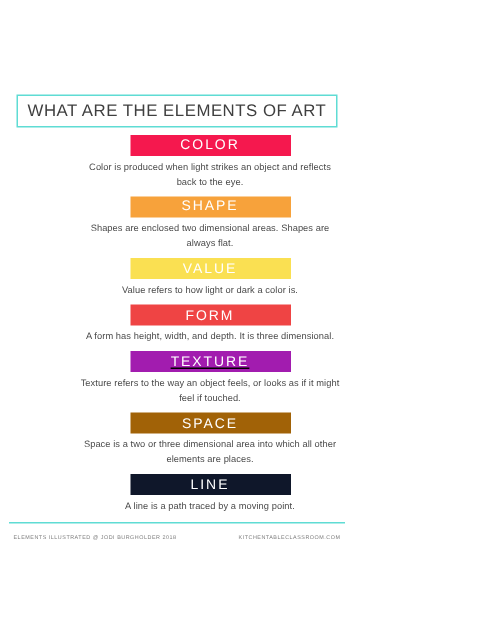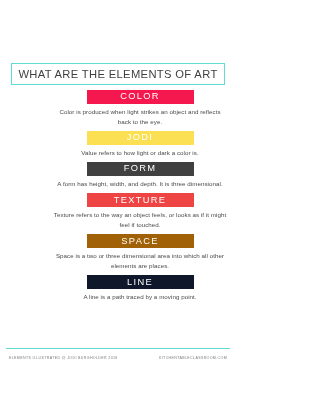--- a/index.html
+++ b/index.html
@@ -116,33 +116,39 @@
   </div>
 
   <div class="elements">
       <div class="element">
         <div class="bar" style="background: rgb(245, 24, 78);">
           <span class="bar-label">COLOR</span>
         </div>
         <div class="desc">Color is produced when light strikes an object and reflects back to the eye.</div>
       </div>
       <div class="element">
+        <div class="bar" style="background: rgb(247, 162, 59);">
+          <span class="bar-label">SHAPE</span>
+        </div>
+        <div class="desc">Shapes are enclosed two dimensional areas.  Shapes are always flat.</div>
+      </div>
+      <div class="element">
         <div class="bar" style="background: rgb(250, 224, 82);">
-          <span class="bar-label">JODI</span>
+          <span class="bar-label">VALUE</span>
         </div>
         <div class="desc">Value refers to how light or dark a color is.</div>
       </div>
       <div class="element">
-        <div class="bar" style="background: #404040;">
+        <div class="bar" style="background: #ef4444;">
           <span class="bar-label">FORM</span>
         </div>
         <div class="desc">A form has height, width, and depth.  It is three dimensional.</div>
       </div>
       <div class="element">
-        <div class="bar" style="background: #ef4444;">
+        <div class="bar" style="background: #a21caf; text-decoration: underline;">
           <span class="bar-label">TEXTURE</span>
         </div>
         <div class="desc">Texture refers to the way an object feels, or looks as if it might feel if touched.</div>
       </div>
       <div class="element">
         <div class="bar" style="background: #a16207;">
           <span class="bar-label">SPACE</span>
         </div>
         <div class="desc">Space is a two or three dimensional area into which all other elements are places.</div>
       </div>

